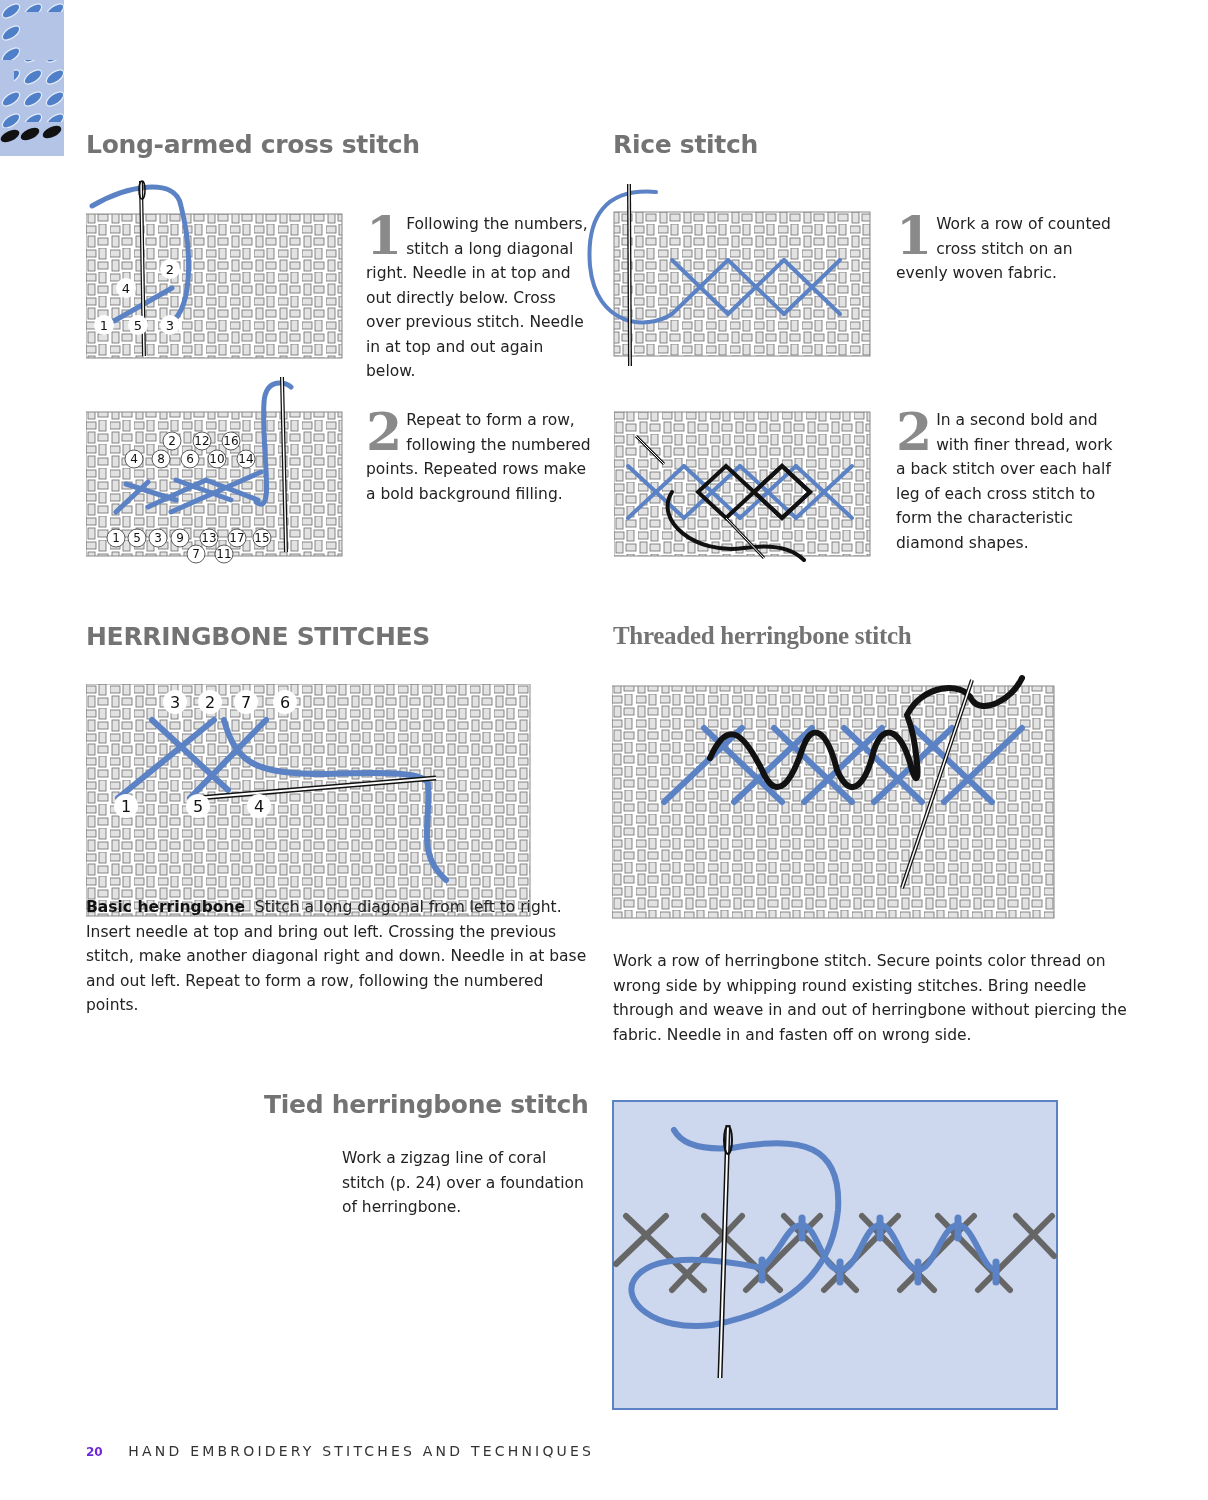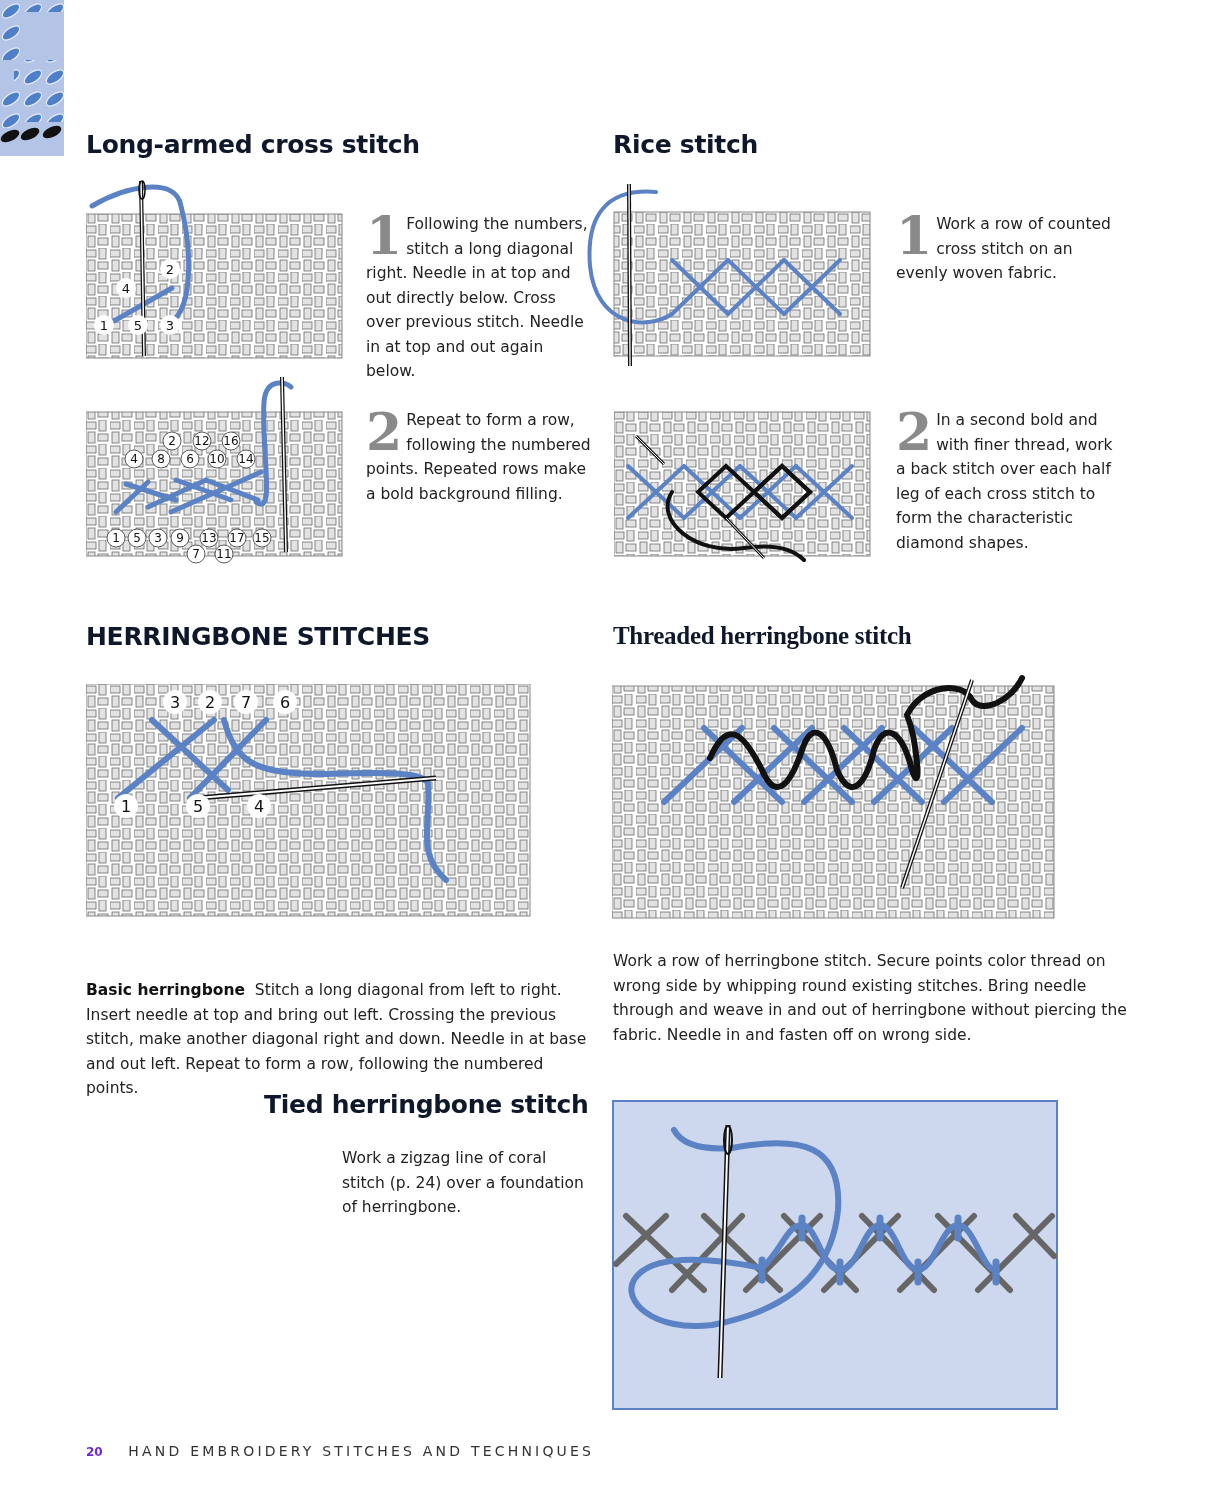--- a/index.html
+++ b/index.html
@@ -1,20 +1,20 @@
 <!DOCTYPE html>
 <html><head>
 <meta charset="utf-8">
 <style>
   html, body { margin: 0; padding: 0; background: #ffffff; }
   body { width: 1208px; height: 1500px; position: relative; overflow: hidden;
          font-family: "DejaVu Sans", sans-serif; color: #1a1a1a; }
   .abs { position: absolute; }
   .corner { left: 0; top: 0; width: 64px; height: 156px; background: #b3c4e6; overflow: hidden; }
-  .h2 { font-family: "DejaVu Sans", sans-serif; font-weight: bold; font-size: 25px; color: #0f172a; margin: 0; letter-spacing: -0.3px; text-align: right; }
+  .h2 { font-family: "DejaVu Sans", sans-serif; font-weight: bold; font-size: 25px; color: #737373; margin: 0; letter-spacing: -0.3px; text-align: right; }
   .body-text { font-size: 15.5px; line-height: 24.5px; color: #222; }
   .step { font-size: 15.5px; line-height: 24.5px; color: #222; }
   .dropnum { float: left; font-family: "DejaVu Serif", serif; font-weight: bold; color: #8a8a8a; font-size: 52px; line-height: 44px; margin-right: 4px; margin-top: 2px; }
   .bold-lead { font-weight: bold; color: #111; }
   .footer { left: 86px; top: 1443px; font-size: 14px; letter-spacing: 3.2px; color: #333; }
   .footer .pg { font-weight: bold; letter-spacing: 0; margin-right: 18px; color: #6d28d9; font-size: 12px; }
   svg { display: block; }
 </style>
 </head>
 <body>
@@ -219,21 +219,21 @@
       <circle cx="112" cy="122" r="12" fill="#fff"></circle>
         <text x="112" y="128">5</text>
       <circle cx="199" cy="18" r="12" fill="#fff"></circle>
         <text x="199" y="24">6</text>
       <circle cx="160" cy="18" r="12" fill="#fff"></circle>
         <text x="160" y="24">7</text>
     </g>
   </svg>
 </div>
 
-<div class="abs body-text" style="left:86px; top:978px; width:510px;">
+<div class="abs body-text" style="left:86px; top:895px; width:510px;">
   <span class="bold-lead">Basic herringbone</span>&nbsp;
   <span>Stitch a long diagonal from left to right. Insert needle at top and bring out left. Crossing the previous stitch, make another diagonal right and down. Needle in at base and out left. Repeat to form a row, following the numbered points.</span>
 </div>
 
 <h2 class="abs h2" style="left:613px; top:622px;font-family:Liberation Serif, serif;">Threaded herringbone stitch</h2>
 
 <div class="abs" style="left:612px; top:670px;">
   <svg width="446" height="250">
     <rect x="0" y="16" width="442" height="232" fill="url(#weave)" stroke="#888" stroke-width="1"></rect>
     <g stroke="#5b82c4" stroke-width="6" stroke-linecap="round">

